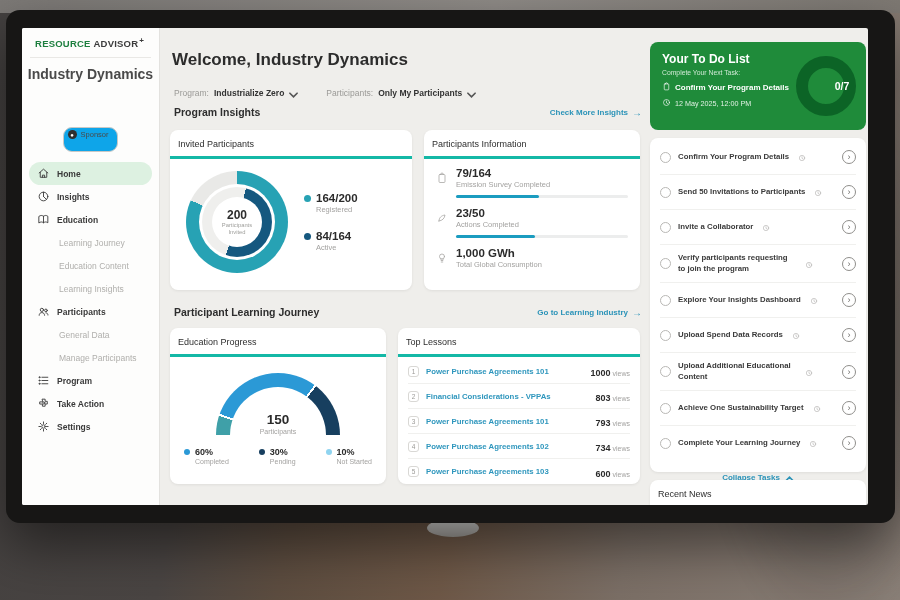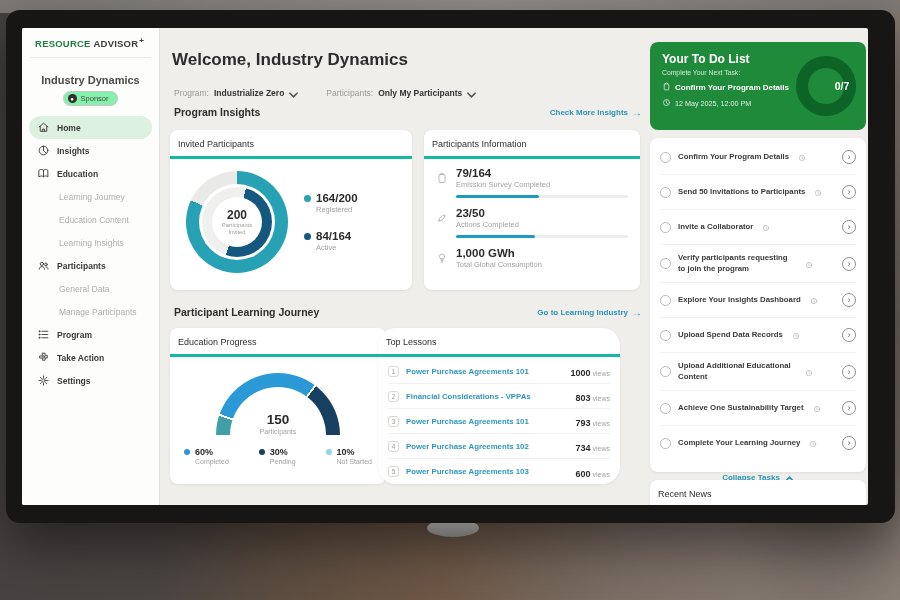--- a/index.html
+++ b/index.html
@@ -18,24 +18,24 @@
   .screen { position:absolute; left:16px; top:18px; width:846px; height:477px; background:#efeeeb;
            border-radius:2px; overflow:hidden; }
 
   
   .sidebar { position:absolute; left:0; top:0; width:138px; height:100%; background:#fdfdfc; border-right:1px solid #e3e2df; }
   .brand { display:flex; justify-content:center; align-items:flex-start; gap:3px; padding:10px 4px 8px;
            border-bottom:1px solid #e9e8e5; margin:0 8px; }
   .brand-a { font-size:9.5px; font-weight:bold; color:#1d7f3f; letter-spacing:.2px; }
   .brand-b { font-size:9.5px; font-weight:bold; color:#3c3c3c; letter-spacing:.2px; }
   .brand-plus { font-size:8px; font-weight:bold; color:#3c3c3c; position:relative; top:-2px; left:-2px; }
-  .org { text-align:center; font-size:11px; font-weight:bold; color:#4a4a4a; margin-top:16px; }
+  .org { text-align:center; font-size:14px; font-weight:bold; color:#4a4a4a; margin-top:8px; }
   .badge-row { display:flex; justify-content:center; margin:5px 0 10px; }
   .sponsor { display:flex; align-items:center; gap:4px; border:1px solid #c9c8c5; border-radius:9px;
-           padding:2px 9px 2px 4px; background:#86efac; cursor:pointer; }
+           padding:2px 9px 12px 4px; background:#0ea5e9; cursor:pointer;margin-top:40px; }
   .sponsor-dot { width:9px; height:9px; border-radius:50%; background:#2f2f2f; color:#fff; font-size:6px;
            display:flex; align-items:center; justify-content:center; }
   .sponsor-label { font-size:7.5px; color:#4a4a4a; }
   .menu { padding:0 7px; }
   .side-item { display:flex; align-items:center; gap:7px; height:23px; padding:0 8px; border-radius:12px;
            cursor:pointer; }
   .side-item.active { background:#ddf1e1; }
   .si-label { font-size:8.5px; font-weight:bold; color:#3a3a3a; white-space:nowrap; }
   .side-sub { height:23px; display:flex; align-items:center; padding-left:30px; cursor:pointer; }
   .side-sub .si-label { color:#b0afac; font-weight:normal; }
@@ -390,21 +390,21 @@
           <div class="eleg">
             <div class="leg-top">
               <span class="leg-dot" style="background-color: rgb(143, 212, 240);"></span>
               <span class="leg-val">10%</span>
             </div>
             <div class="leg-lab">Not Started</div>
           </div>
         </div>
       </div>
 
-      <div class="card" style="left:356px; top:300px; width:242px; height:156px;border-radius:18px;">
+      <div class="card" style="left:376px; top:300px; width:242px; height:156px;">
         <div class="card-head">Top Lessons</div>
         <div class="lessons">
           <div class="lesson">
             <span class="rank">1</span>
             <span class="l-title">Power Purchase Agreements 101</span>
             <span><span class="l-views">1000</span><span class="l-views-word">views</span></span>
           </div>
           <div class="lesson">
             <span class="rank">2</span>
             <span class="l-title">Financial Considerations - VPPAs</span>

